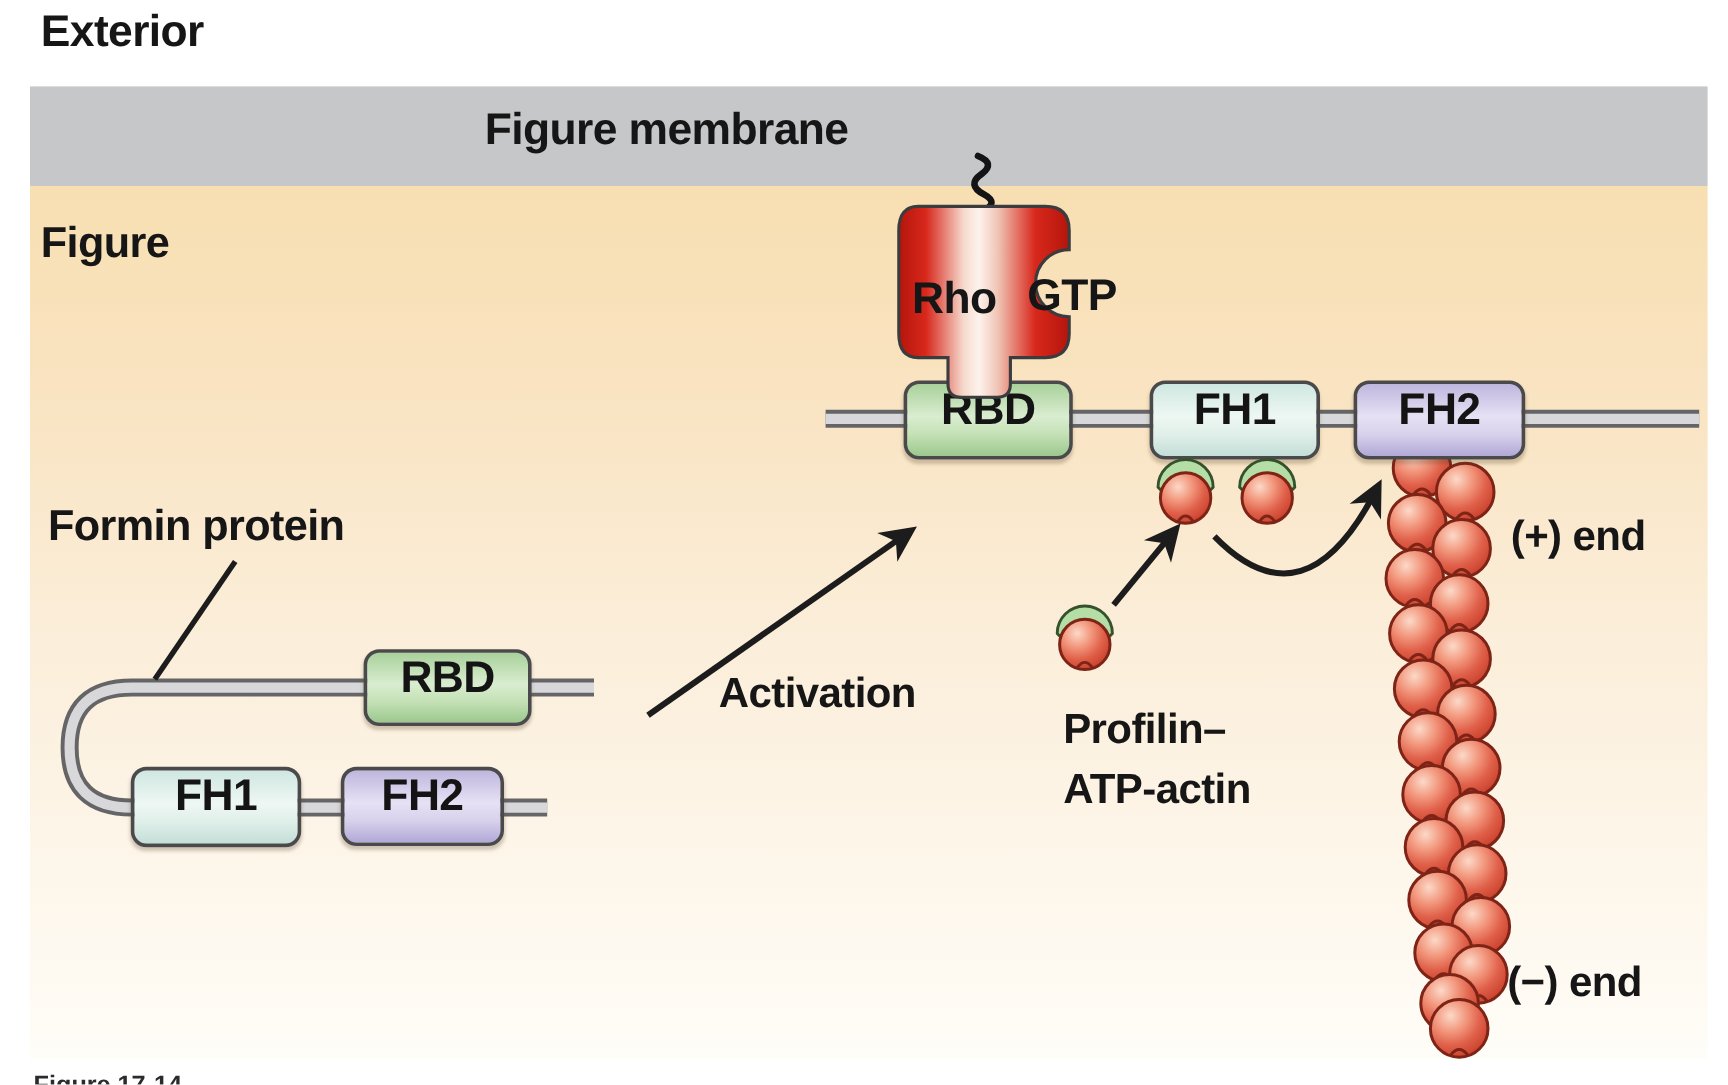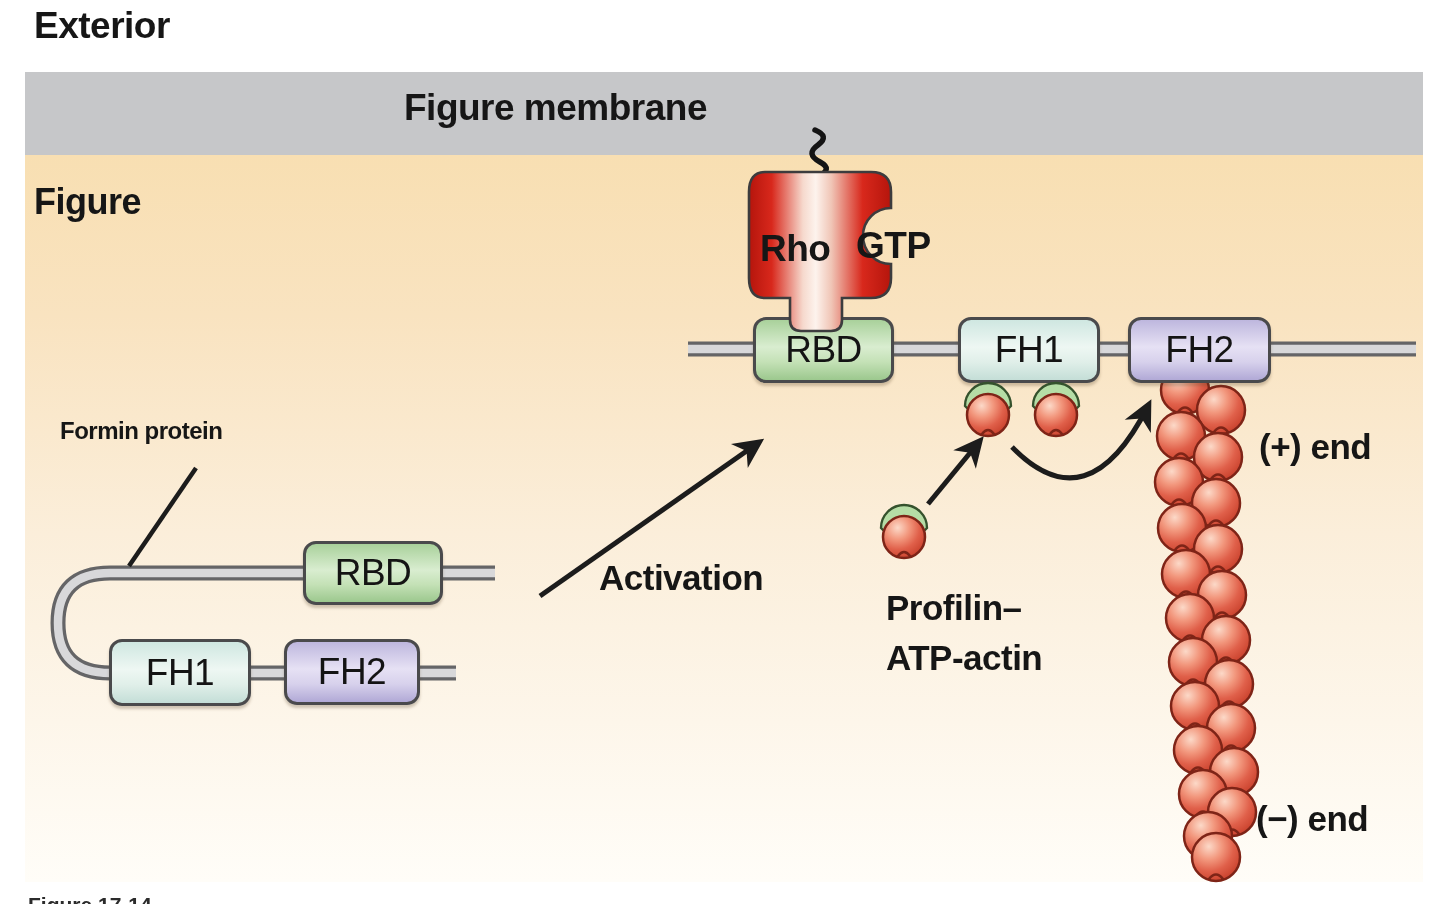--- a/index.html
+++ b/index.html
@@ -18,39 +18,39 @@
     position:absolute; left:25px; top:72px; width:1398px; height:83px;
     background:#c6c7c9;
   }
   #cytosol-region {
     position:absolute; left:25px; top:155px; width:1398px; height:727px;
     background:linear-gradient(180deg,#f8dfb2 0%,#f9e3c0 22%,#fbeeda 52%,#fdf6ea 78%,#fffdf8 100%);
   }
   
   .dom-box {
     position:absolute; border:3px solid #4a4a4c; border-radius:13px;
-    display:flex; align-items:center; justify-content:center;
-    font-weight:normal; font-size:37px; color:#141414; letter-spacing:-0.5px;
+    display:flex; justify-content:center;
+    font-weight:bold; font-size:37px; color:#141414; letter-spacing:-0.5px;
     box-shadow:0 3px 3px rgba(90,70,40,0.28);
   }
   .rbd-fill { background:linear-gradient(180deg,#a9d19b 0%,#d9edd0 45%,#c4e1b6 70%,#9cc88e 100%); }
   .fh1-fill { background:linear-gradient(180deg,#cfe7e1 0%,#eef7f3 45%,#e0efe9 70%,#c4ded7 100%); }
   .fh2-fill { background:linear-gradient(180deg,#beb7de 0%,#e6e1f4 45%,#d7d1ec 70%,#b1a9d6 100%); }
   #rbd-inactive { left:303px; top:541px; width:140px; height:64px; }
   #fh1-inactive { left:109px; top:639px; width:142px; height:67px; }
   #fh2-inactive { left:284px; top:639px; width:136px; height:66px; }
   #rbd-active   { left:753px; top:317px; width:141px; height:66px; }
   #fh1-active   { left:958px; top:317px; width:142px; height:66px; }
   #fh2-active   { left:1128px; top:317px; width:143px; height:66px; }
   svg.abs { position:absolute; overflow:visible; }
   
   #exterior-label        { left:34px;  top:6px;   font-size:37px; }
   #plasma-membrane-label { left:404px; top:88px;  font-size:37px; }
   #cytosol-label         { left:34px;  top:182px; font-size:36px; }
-  #formin-protein-label  { left:60px;  top:418px; font-size:24px;text-align:center; }
+  #formin-protein-label  { left:40px;  top:418px; font-size:36px;text-align:center; }
   #activation-label      { left:599px; top:559px; font-size:35px; }
   #rho-label             { left:760px; top:216px; font-size:37px;margin-top:13px; }
   #gtp-label             { left:856px; top:226px; font-size:37px; }
   #profilin-label        { left:886px; top:583px; font-size:35px; line-height:50px; white-space:pre-line; }
   #plus-end-label        { left:1259px; top:428px; font-size:35px; }
   #minus-end-label       { left:1256px; top:800px; font-size:35px; }
   #figure-caption-clip {
     position:absolute; left:28px; top:893px; width:180px; height:11px;
     overflow:hidden;
   }

